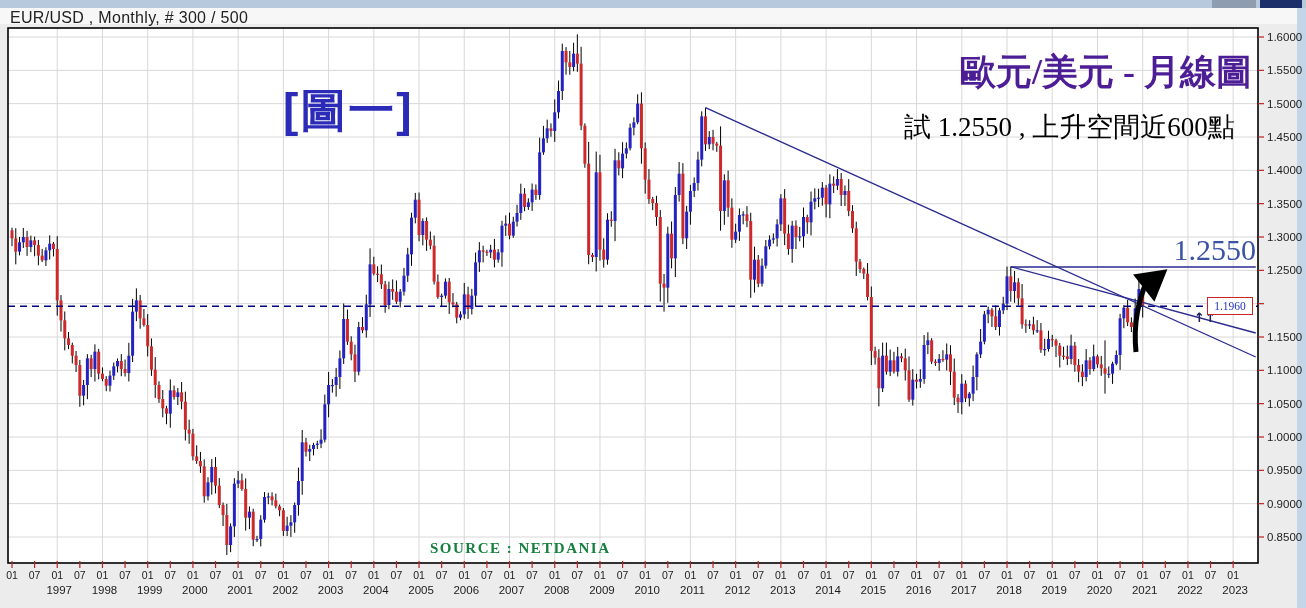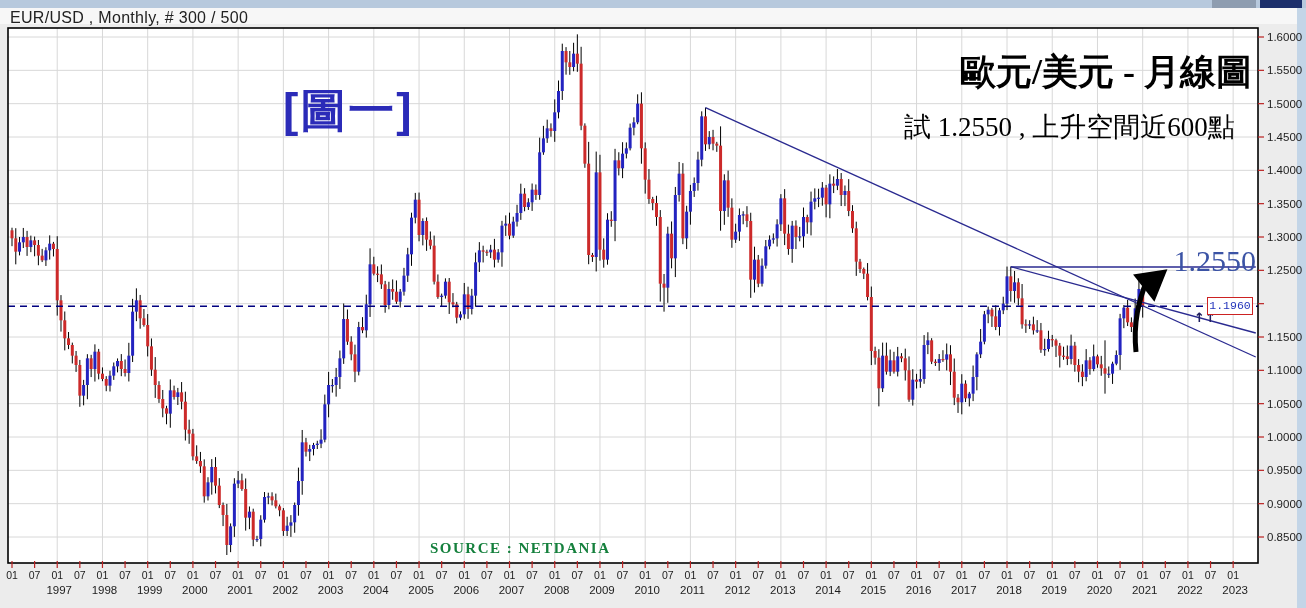--- a/index.html
+++ b/index.html
@@ -18,44 +18,44 @@
   .rightstrip{position:absolute;right:0;top:8px;width:9px;height:600px;background:#c3d5e7;}
   #chart-svg{position:absolute;left:0;top:0;}
   .overlay-svg{position:absolute;left:0;top:0;pointer-events:none;}
   .figure-label{
     position:absolute;left:272px;top:80px;width:160px;
     font-family:Liberation Sans, sans-serif;font-weight:bold;font-size:46px;
     color:#2b2bb8;letter-spacing:2px;margin-left:11px;
   }
   .chart-title{
     position:absolute;left:900px;top:48px;width:352px;text-align:right;
-    font-family:"Liberation Serif",serif;font-weight:bold;font-size:36px;color:#000000;
+    font-family:"Liberation Serif",serif;font-weight:bold;font-size:36px;color:#4c1d95;
   }
   .commentary{
     position:absolute;left:904px;top:110px;width:360px;
     font-family:"Liberation Serif",serif;font-size:27px;line-height:34px;color:#000;
   }
   .target-label{
-    position:absolute;left:1150px;top:244px;width:106px;text-align:right;
+    position:absolute;left:1150px;top:233px;width:106px;text-align:right;
     font-family:"Liberation Serif",serif;font-size:30px;color:#3b53a5;
   }
   .double-arrows{
     position:absolute;left:1194px;top:310px;
     font-family:"DejaVu Sans",sans-serif;font-size:13px;font-weight:bold;color:#202060;
   }
   .source-label{
     position:absolute;left:430px;top:540px;
     font-family:"Liberation Serif",serif;font-weight:bold;font-size:15px;
     color:#15803d;letter-spacing:1.5px;
   }
   .price-box{
     position:absolute;left:1207px;top:297px;width:44px;height:16px;
     background:#fff;border:1px solid #cc2222;color:#2233bb;
     font-size:11.5px;line-height:16px;text-align:center;
-    font-family:Liberation Mono, monospace;
+    font-family:Liberation Serif, serif;
   }
 </style>
 </head>
 <body>
 
 <div class="topstrip"></div>
 <div class="winbtn1"></div>
 <div class="winbtn2"></div>
 <div class="headerrow"></div>
 <div class="headertext">EUR/USD , Monthly, # 300 / 500</div>

